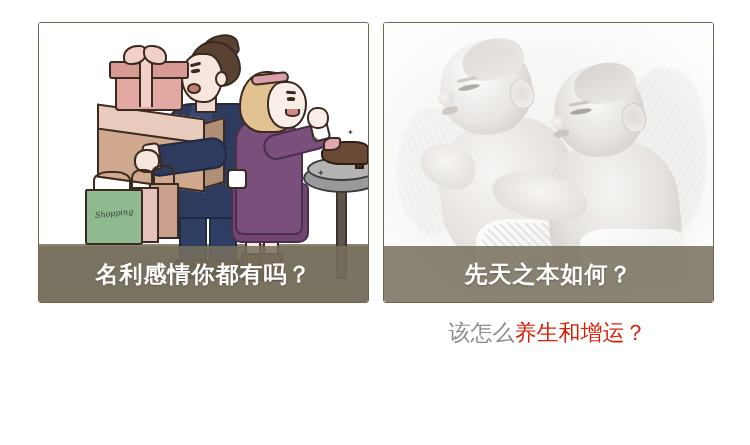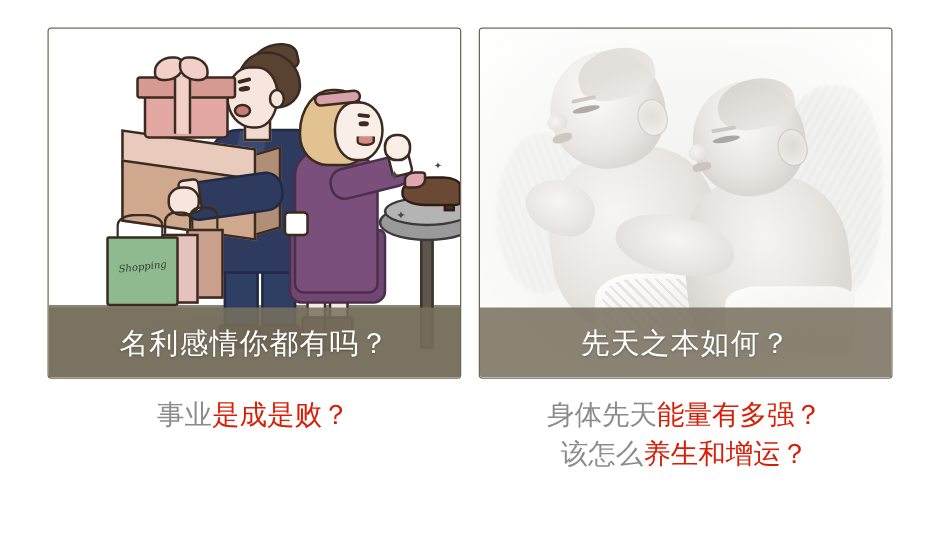--- a/index.html
+++ b/index.html
@@ -162,21 +162,21 @@
     background:linear-gradient(160deg,#fdfdfc 0%,#f0efec 70%,#e9e7e4 100%);border-radius:26% 18% 14% 22%;}
 
   
   .banner{
     position:absolute;left:0;right:0;bottom:0;height:56px;
     background:rgba(120,112,94,.86);
     display:flex;align-items:center;justify-content:center;
     z-index:9;
   }
   .banner-text{
-    color:#ffffff;font-size:23px;font-weight:normal;letter-spacing:1px;
+    color:#ffffff;font-size:23px;font-weight:bold;letter-spacing:1px;
     text-shadow:0 1px 2px rgba(0,0,0,.25);
     font-family:"DejaVu Sans","Liberation Sans",sans-serif;
   }
 
   
   .caption{
     margin-top:14px;width:329px;text-align:center;
     font-size:22px;line-height:31px;color:#8c8c8c;font-weight:500;
     font-family:"DejaVu Sans","Liberation Sans",sans-serif;
   }
@@ -260,21 +260,20 @@
 
         <div class="spark sp5">✦</div>
       </div>
 
       <div class="banner">
         <span class="banner-text">名利感情你都有吗？</span>
       </div>
     </div>
 
     <div class="caption">
-        <div class="cap-line"><span>事业</span><span class="hl">是成是败？</span></div>
       </div>
   </div>
 
   <div class="col col-right">
     <div class="card">
 
       <div class="photo">
         <div class="blanket"></div>
         <div class="fur"></div>
         <div class="fur2"></div>
@@ -308,18 +307,17 @@
 
         <div class="ph-vig"></div>
       </div>
 
       <div class="banner">
         <span class="banner-text">先天之本如何？</span>
       </div>
     </div>
 
     <div class="caption">
-        <div class="cap-line"><span>身体先天</span><span class="hl">能量有多强？</span></div>
         <div class="cap-line"><span>该怎么</span><span class="hl">养生和增运？</span></div>
       </div>
   </div>
 
 </div>
 
 </body></html>

